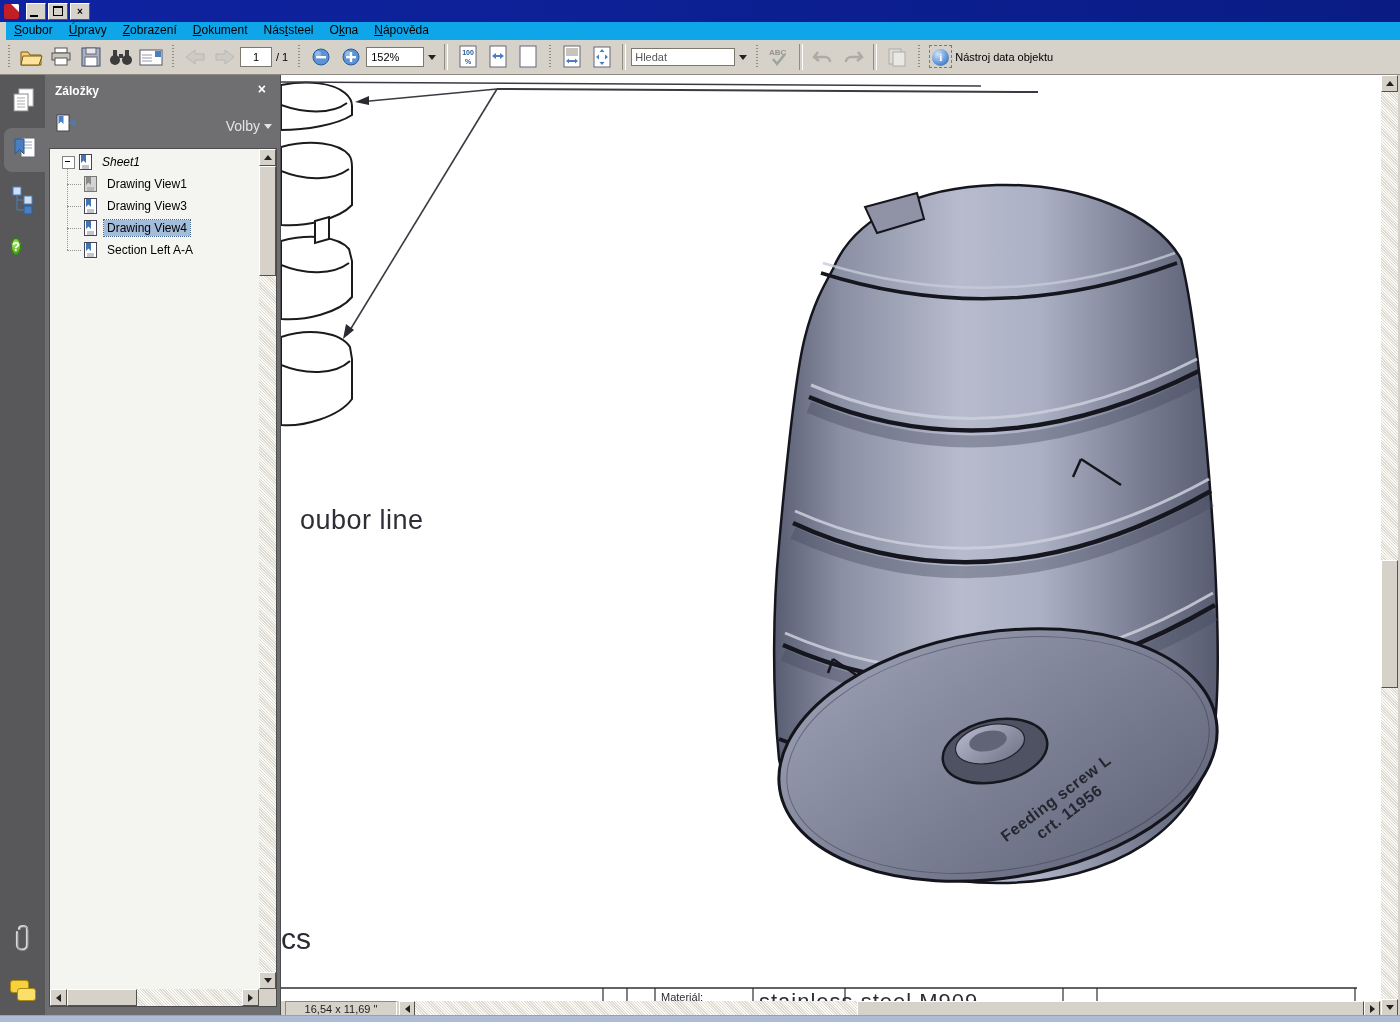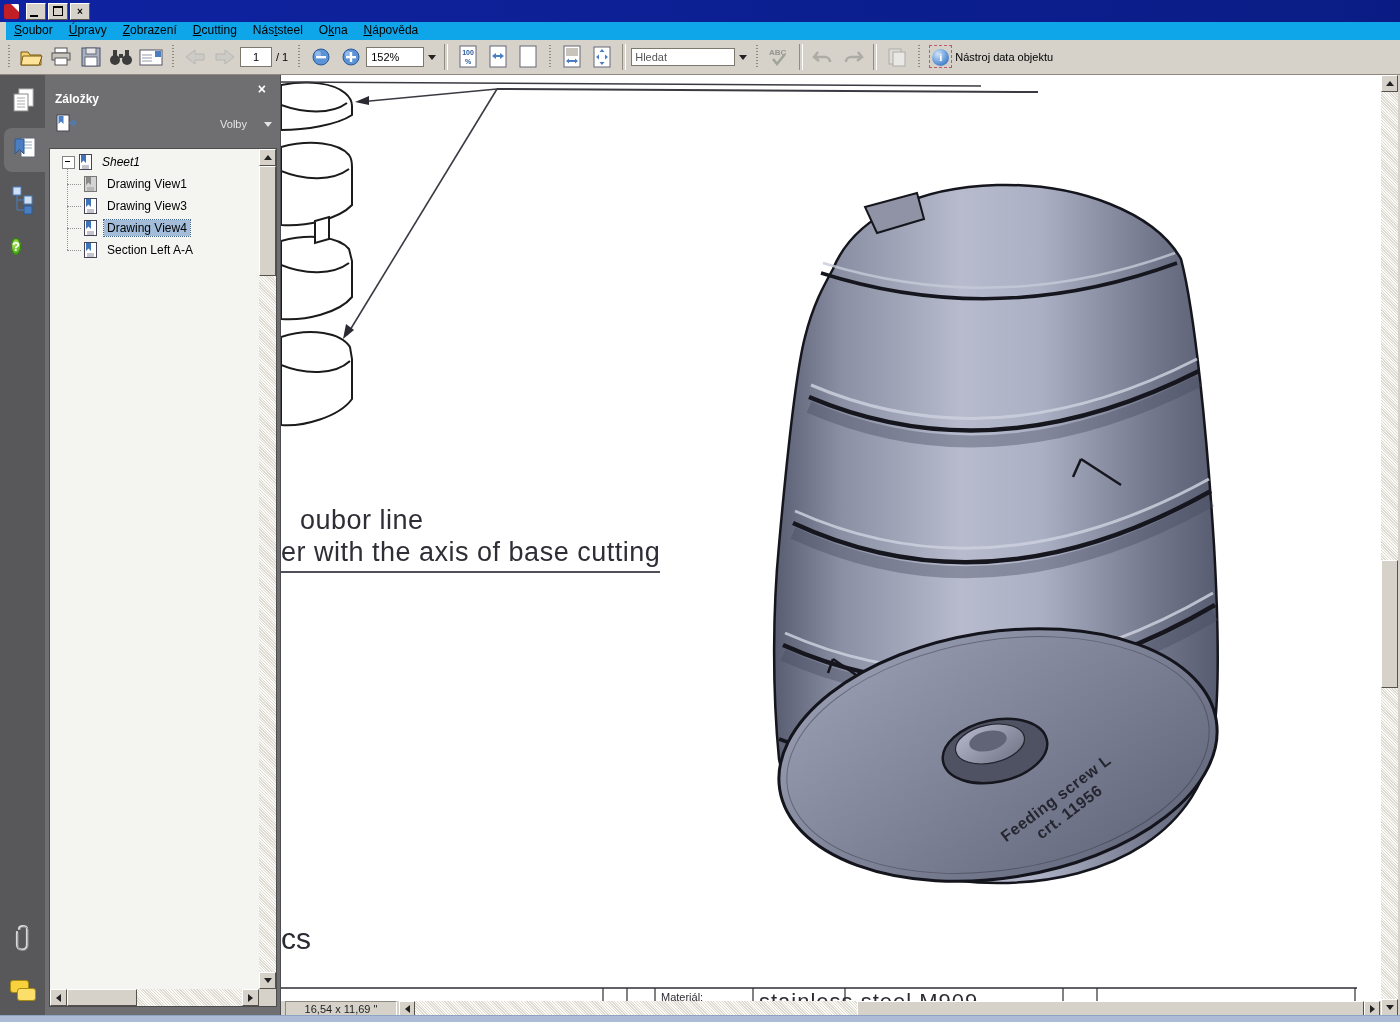--- a/index.html
+++ b/index.html
@@ -40,25 +40,25 @@
   
   .sidebar{position:absolute;left:0;top:75px;width:45px;bottom:0;background:#58585a;}
   .sideicon{position:absolute;left:10px;}
   .activetab{position:absolute;left:4px;top:53px;width:41px;height:44px;background:#6f6f71;border-radius:8px 0 0 8px;}
   .help{width:21px;height:21px;border-radius:50%;background:radial-gradient(circle at 35% 30%,#a8e455,#3da114);color:#fff;font-weight:bold;font-size:13px;text-align:center;line-height:21px;border:1px solid #2a7a0a;}
   .bub{position:relative;width:17px;height:11px;background:#f7d13e;border:1px solid #a98b10;border-radius:3px;}
   .bub.b2{margin-top:-5px;margin-left:7px;background:#fbdf6a;}
   
   .panel{position:absolute;left:45px;top:75px;width:236px;bottom:0;background:#6f6f71;border-right:1px solid #4c4c4e;box-sizing:border-box;}
   .pheader{position:absolute;left:0;top:0;width:100%;height:32px;}
-  .ptitle{position:absolute;left:10px;top:9px;color:#fff;font-size:12px;font-weight:bold;margin-top:8px;}
+  .ptitle{position:absolute;left:10px;top:9px;color:#fff;font-size:12px;font-weight:bold;}
   .pclose{position:absolute;right:14px;top:7px;color:#fff;font-size:14px;font-weight:bold;line-height:14px;}
   .poptions{position:absolute;left:0;top:32px;width:100%;height:38px;}
   .popticon{position:absolute;left:10px;top:6px;}
-  .volby{position:absolute;right:8px;top:11px;color:#e4e4e4;font-size:11px;display:flex;align-items:center;gap:17px;}
+  .volby{position:absolute;right:8px;top:11px;color:#e4e4e4;font-size:14px;display:flex;align-items:center;gap:4px;}
   .volby .tri.down{border-top-color:#e4e4e4;}
   .treebox{position:absolute;left:4px;top:73px;width:228px;height:859px;background:#f4f4f1;border:1px solid #4c4c4e;box-sizing:border-box;overflow:hidden;}
   .trow{position:absolute;left:0;height:22px;display:flex;align-items:center;font-size:12px;color:#000;white-space:nowrap;}
   .trow .tlabel{margin-left:6px;padding:1px 3px;}
   .trow.sel .tlabel{background:#a2bcd9;outline:1px dotted #44678e;}
   .expander{width:11px;height:11px;background:#fff;border:1px solid #848484;position:relative;flex:0 0 auto;}
   .expander:after{content:"";position:absolute;left:2px;top:4px;width:5px;height:1px;background:#000;}
   .treeline{position:absolute;border-left:1px dotted #949494;}
   .stub{position:absolute;border-top:1px dotted #949494;}
   
@@ -90,21 +90,21 @@
     <span class="winbtn">
         <span class="restsq"></span>
       </span>
     <span class="winbtn">×</span>
   </div>
 
   <div class="menubar">
     <span class="menuitem"><span></span><u>S</u><span>oubor</span></span>
     <span class="menuitem"><span></span><u>Ú</u><span>pravy</span></span>
     <span class="menuitem"><span></span><u>Z</u><span>obrazení</span></span>
-    <span class="menuitem"><span></span><u>D</u><span>cutting</span></span>
+    <span class="menuitem"><span></span><u>D</u><span>okument</span></span>
     <span class="menuitem"><span>Nás</span><u>t</u><span>steel</span></span>
     <span class="menuitem"><span>O</span><u>k</u><span>na</span></span>
     <span class="menuitem"><span></span><u>N</u><span>ápověda</span></span>
   </div>
 
   <div class="toolbar">
     <span class="grip"></span>
     <span class="tbtn">
       <svg width="24" height="20">
           <path d="M2 5 h7 l2 3 h11 v10 h-20 z" fill="#f3cf72" stroke="#7a5a10"></path>
@@ -465,21 +465,20 @@
         <line x1="564" y1="913" x2="564" y2="926" stroke-width="1.2"></line>
         <line x1="782" y1="913" x2="782" y2="926" stroke-width="1.2"></line>
         <line x1="816" y1="913" x2="816" y2="926" stroke-width="1.2"></line>
         <line x1="1074" y1="913" x2="1074" y2="926" stroke-width="1.2"></line>
         <text x="380" y="926" font-size="11" fill="#2c2c34" stroke="none">Materiál:</text>
         <text x="478" y="934" font-size="22" fill="#2c2c34" stroke="none" letter-spacing="1">stainless steel M909</text>
       </g>
     </svg>
 
     <div class="note1">oubor line</div>
-    <div class="note2">er with the axis of base cutting</div>
     <div class="partialword">cs</div>
   </div>
 
   <div class="vscroll">
     <div class="sbtn" style="left:0;top:0;width:17px;height:17px;">
         <span class="tri up"></span>
       </div>
     <div class="thumb" style="left:0;top:485px;width:17px;height:128px;"></div>
     <div class="sbtn" style="left:0;top:924px;width:17px;height:17px;">
         <span class="tri down"></span>

